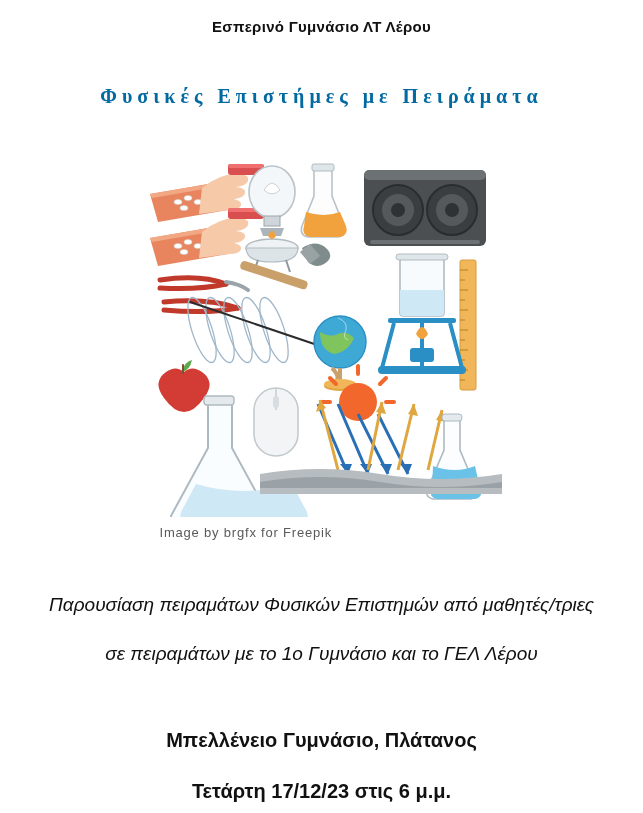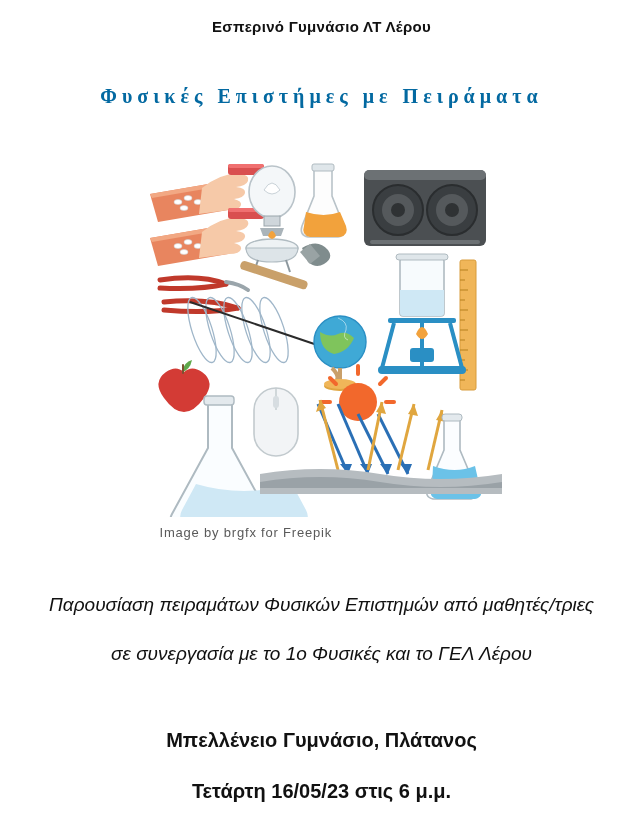--- a/index.html
+++ b/index.html
@@ -282,21 +282,21 @@
         <path d="M118 330 q60 -10 120 0 q60 10 122 0 v6 h-242z" fill="#9aa2a7"></path>
       </g>
 
     </svg>
   </div>
 
   <div class="credit">Image  by  brgfx  for  Freepik</div>
 
   <div class="desc-block">
     <div class="desc-line">Παρουσίαση πειραμάτων  Φυσικών Επιστημών από μαθητές/τριες</div>
-    <div class="desc-line">σε συνεργασία με το  1ο Φυσικές και το ΓΕΛ Λέρου</div>
+    <div class="desc-line">σε πειραμάτων με το  1ο Γυμνάσιο και το ΓΕΛ Λέρου</div>
   </div>
 
   <div class="venue-block">
     <div class="venue-line">Μπελλένειο  Γυμνάσιο, Πλάτανος</div>
-    <div class="venue-line">Τετάρτη 16/05/23  στις 6 μ.μ.</div>
+    <div class="venue-line">Τετάρτη 17/12/23  στις 6 μ.μ.</div>
   </div>
 
 </div>
 
 </body></html>

